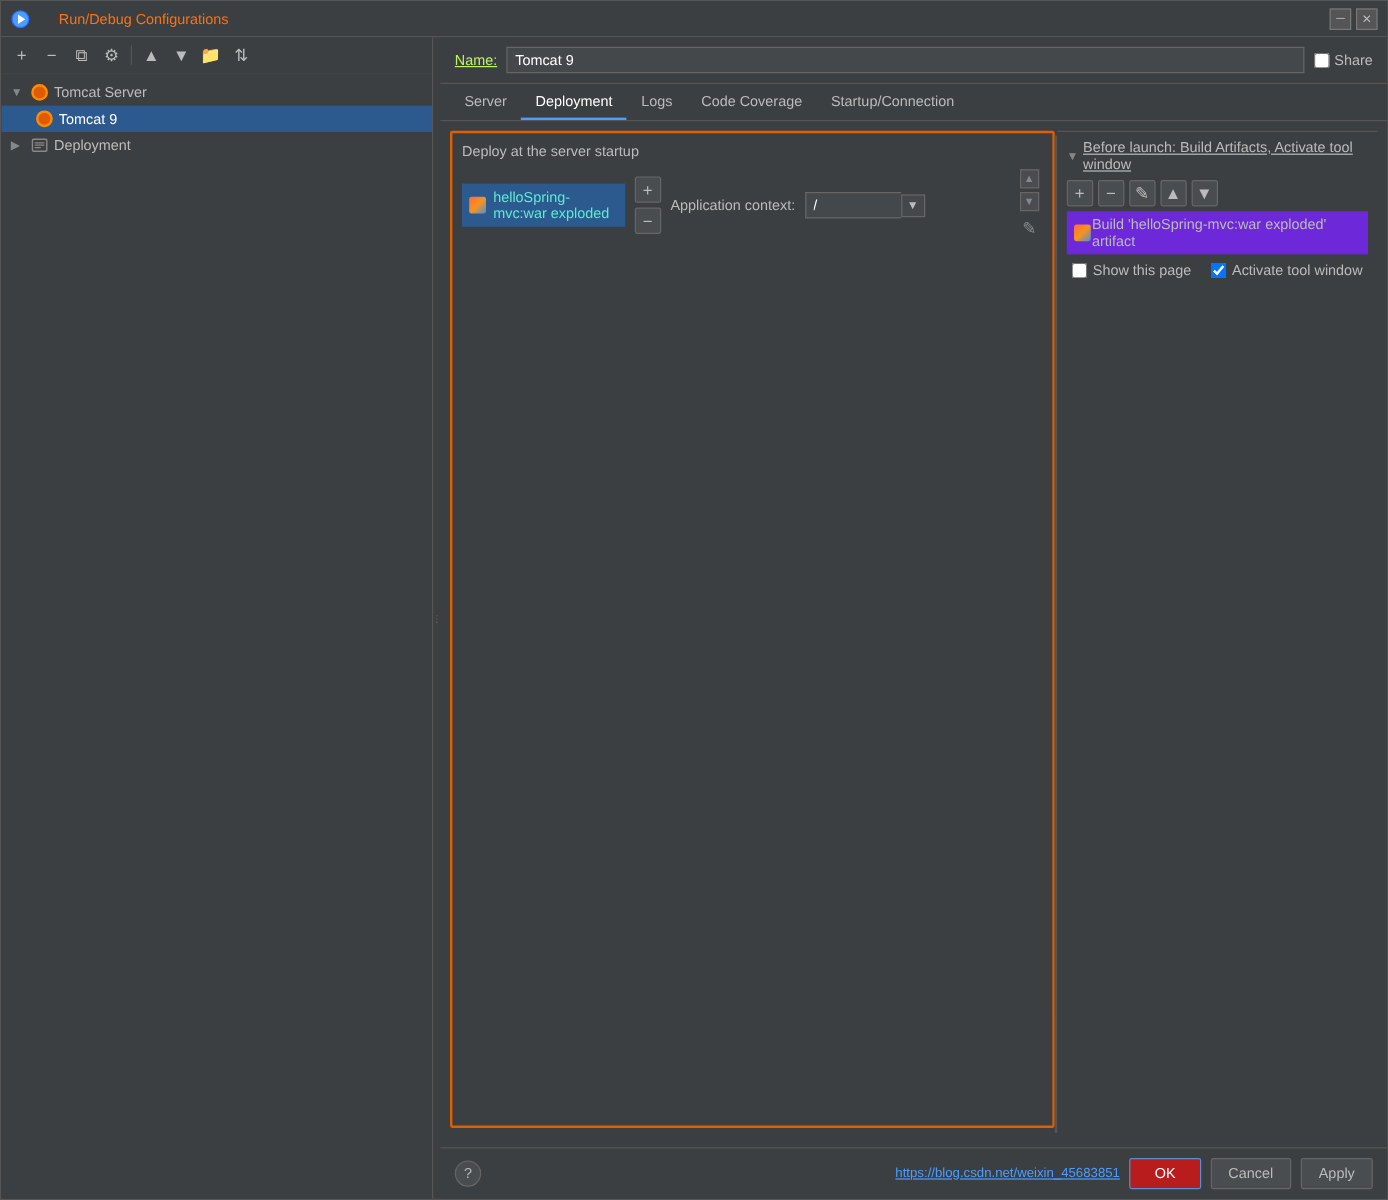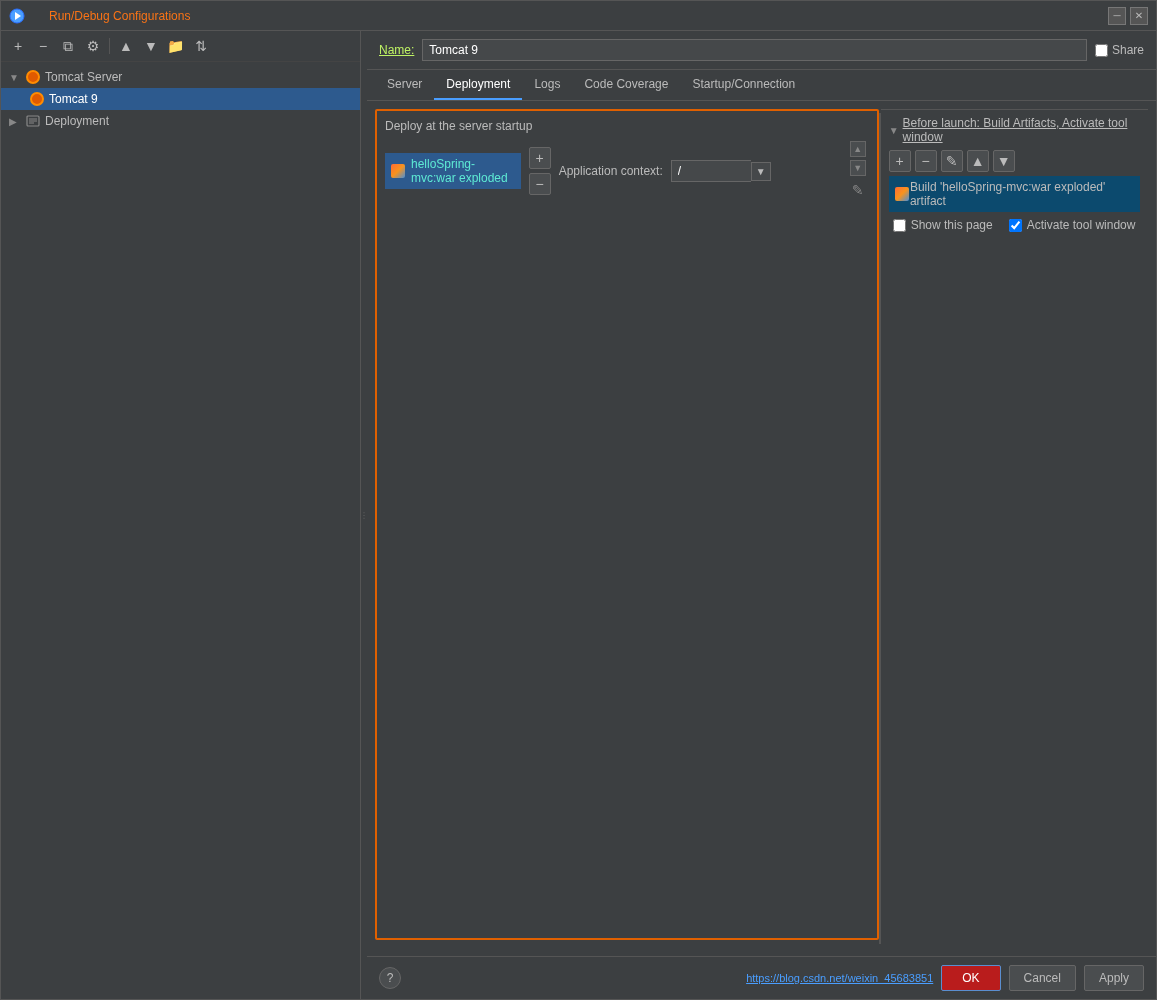--- a/index.html
+++ b/index.html
@@ -352,21 +352,21 @@
       display: flex;
       align-items: center;
       gap: 4px;
       margin-bottom: 4px;
     }
     .build-item {
       display: flex;
       align-items: center;
       gap: 0;
       padding: 4px 6px;
-      background: #0c4a6e;
+      background: #6d28d9;
     }
     .build-label {
       color: #bbbbbb;
       font-size: 12px;
     }
     .checkboxes-row {
       display: flex;
       align-items: center;
       gap: 16px;
       padding: 6px 4px;

